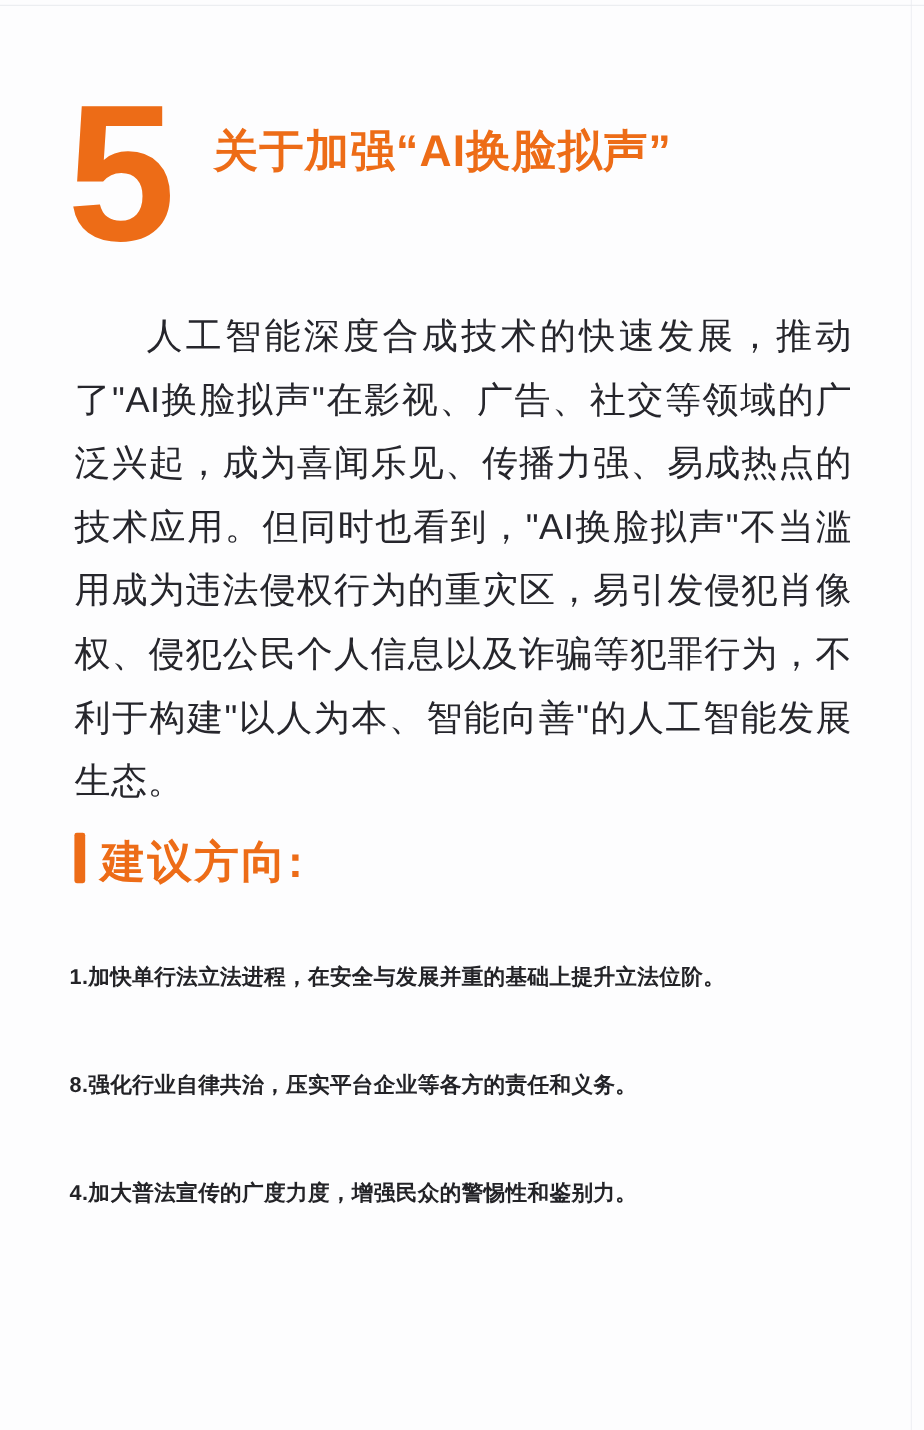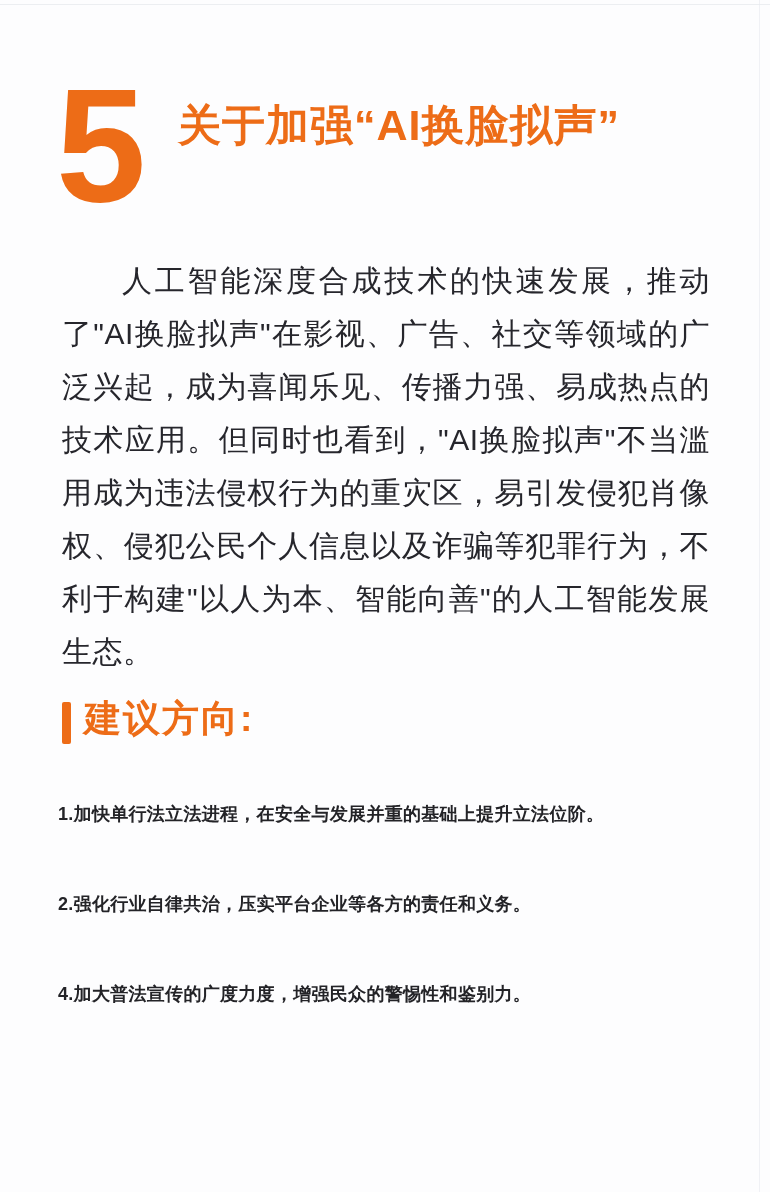--- a/index.html
+++ b/index.html
@@ -44,21 +44,21 @@
     color: var(--accent);
     letter-spacing: -4px;
   }
   .title {
     position: absolute;
     left: 178px;
     top: 96px;
     width: 560px;
     color: var(--accent);
     font-weight: 800;
-    font-size: 43px;
+    font-size: 37px;
     line-height: 59px;
     letter-spacing: 1px;
   }
   .intro {
     position: absolute;
     left: 62px;
     top: 254px;
     width: 648px;
     color: var(--text);
     font-size: 30px;
@@ -66,21 +66,21 @@
     font-weight: 500;
     letter-spacing: .5px;
     text-align: justify;
     text-indent: 2em;
   }
   .section-header {
     position: absolute;
     left: 62px;
     top: 694px;
     display: flex;
-    align-items: flex-end;
+    align-items: flex-start;
   }
   .section-bar {
     width: 9px;
     height: 42px;
     background: var(--accent);
     border-radius: 2px;
     margin-right: 13px;
   }
   .section-title {
     color: var(--accent);
@@ -122,16 +122,16 @@
 
   <p class="intro">人工智能深度合成技术的快速发展，推动了"AI换脸拟声"在影视、广告、社交等领域的广泛兴起，成为喜闻乐见、传播力强、易成热点的技术应用。但同时也看到，"AI换脸拟声"不当滥用成为违法侵权行为的重灾区，易引发侵犯肖像权、侵犯公民个人信息以及诈骗等犯罪行为，不利于构建"以人为本、智能向善"的人工智能发展生态。</p>
 
   <div class="section-header">
     <span class="section-bar"></span>
     <span class="section-title">建议方向:</span>
   </div>
 
   <ul class="suggestions">
     <li class="suggestion-item">1.加快单行法立法进程，在安全与发展并重的基础上提升立法位阶。</li>
-    <li class="suggestion-item">2.强化行业自律共治，压实平台企业等各方的责任和义务。</li>
+    <li class="suggestion-item">8.强化行业自律共治，压实平台企业等各方的责任和义务。</li>
     <li class="suggestion-item">4.加大普法宣传的广度力度，增强民众的警惕性和鉴别力。</li>
   </ul>
 </div>
 
 </body></html>

